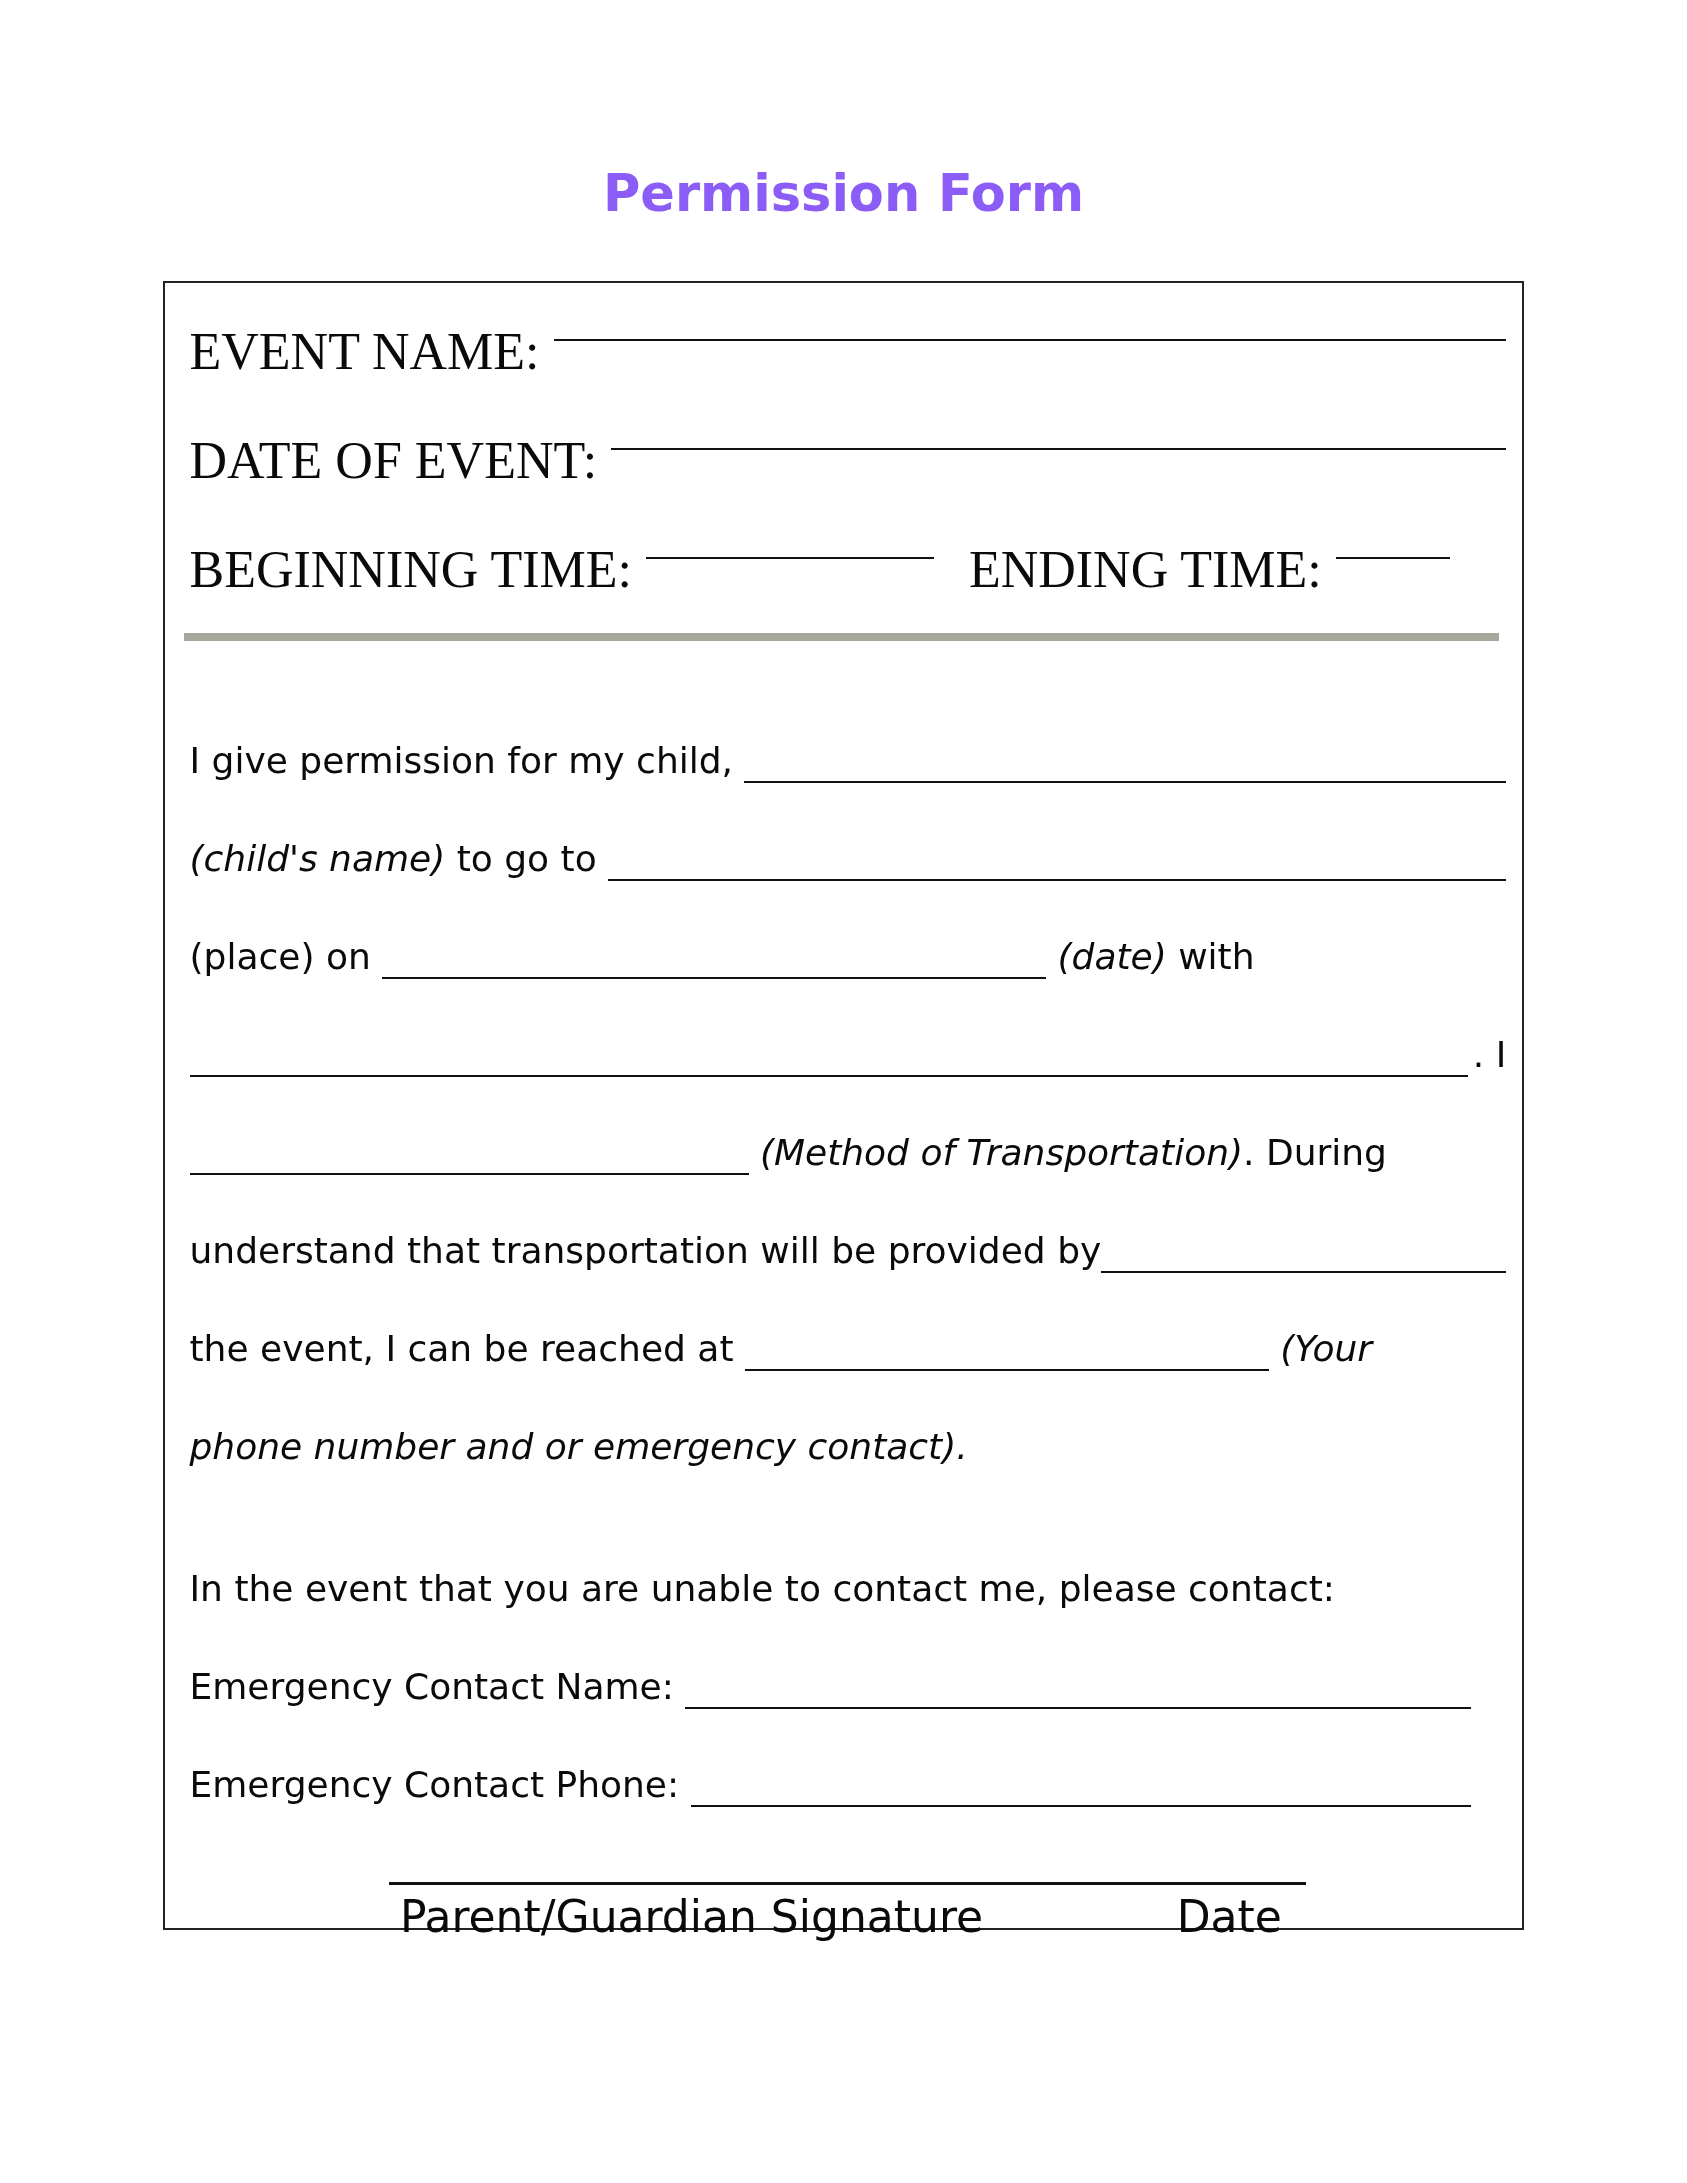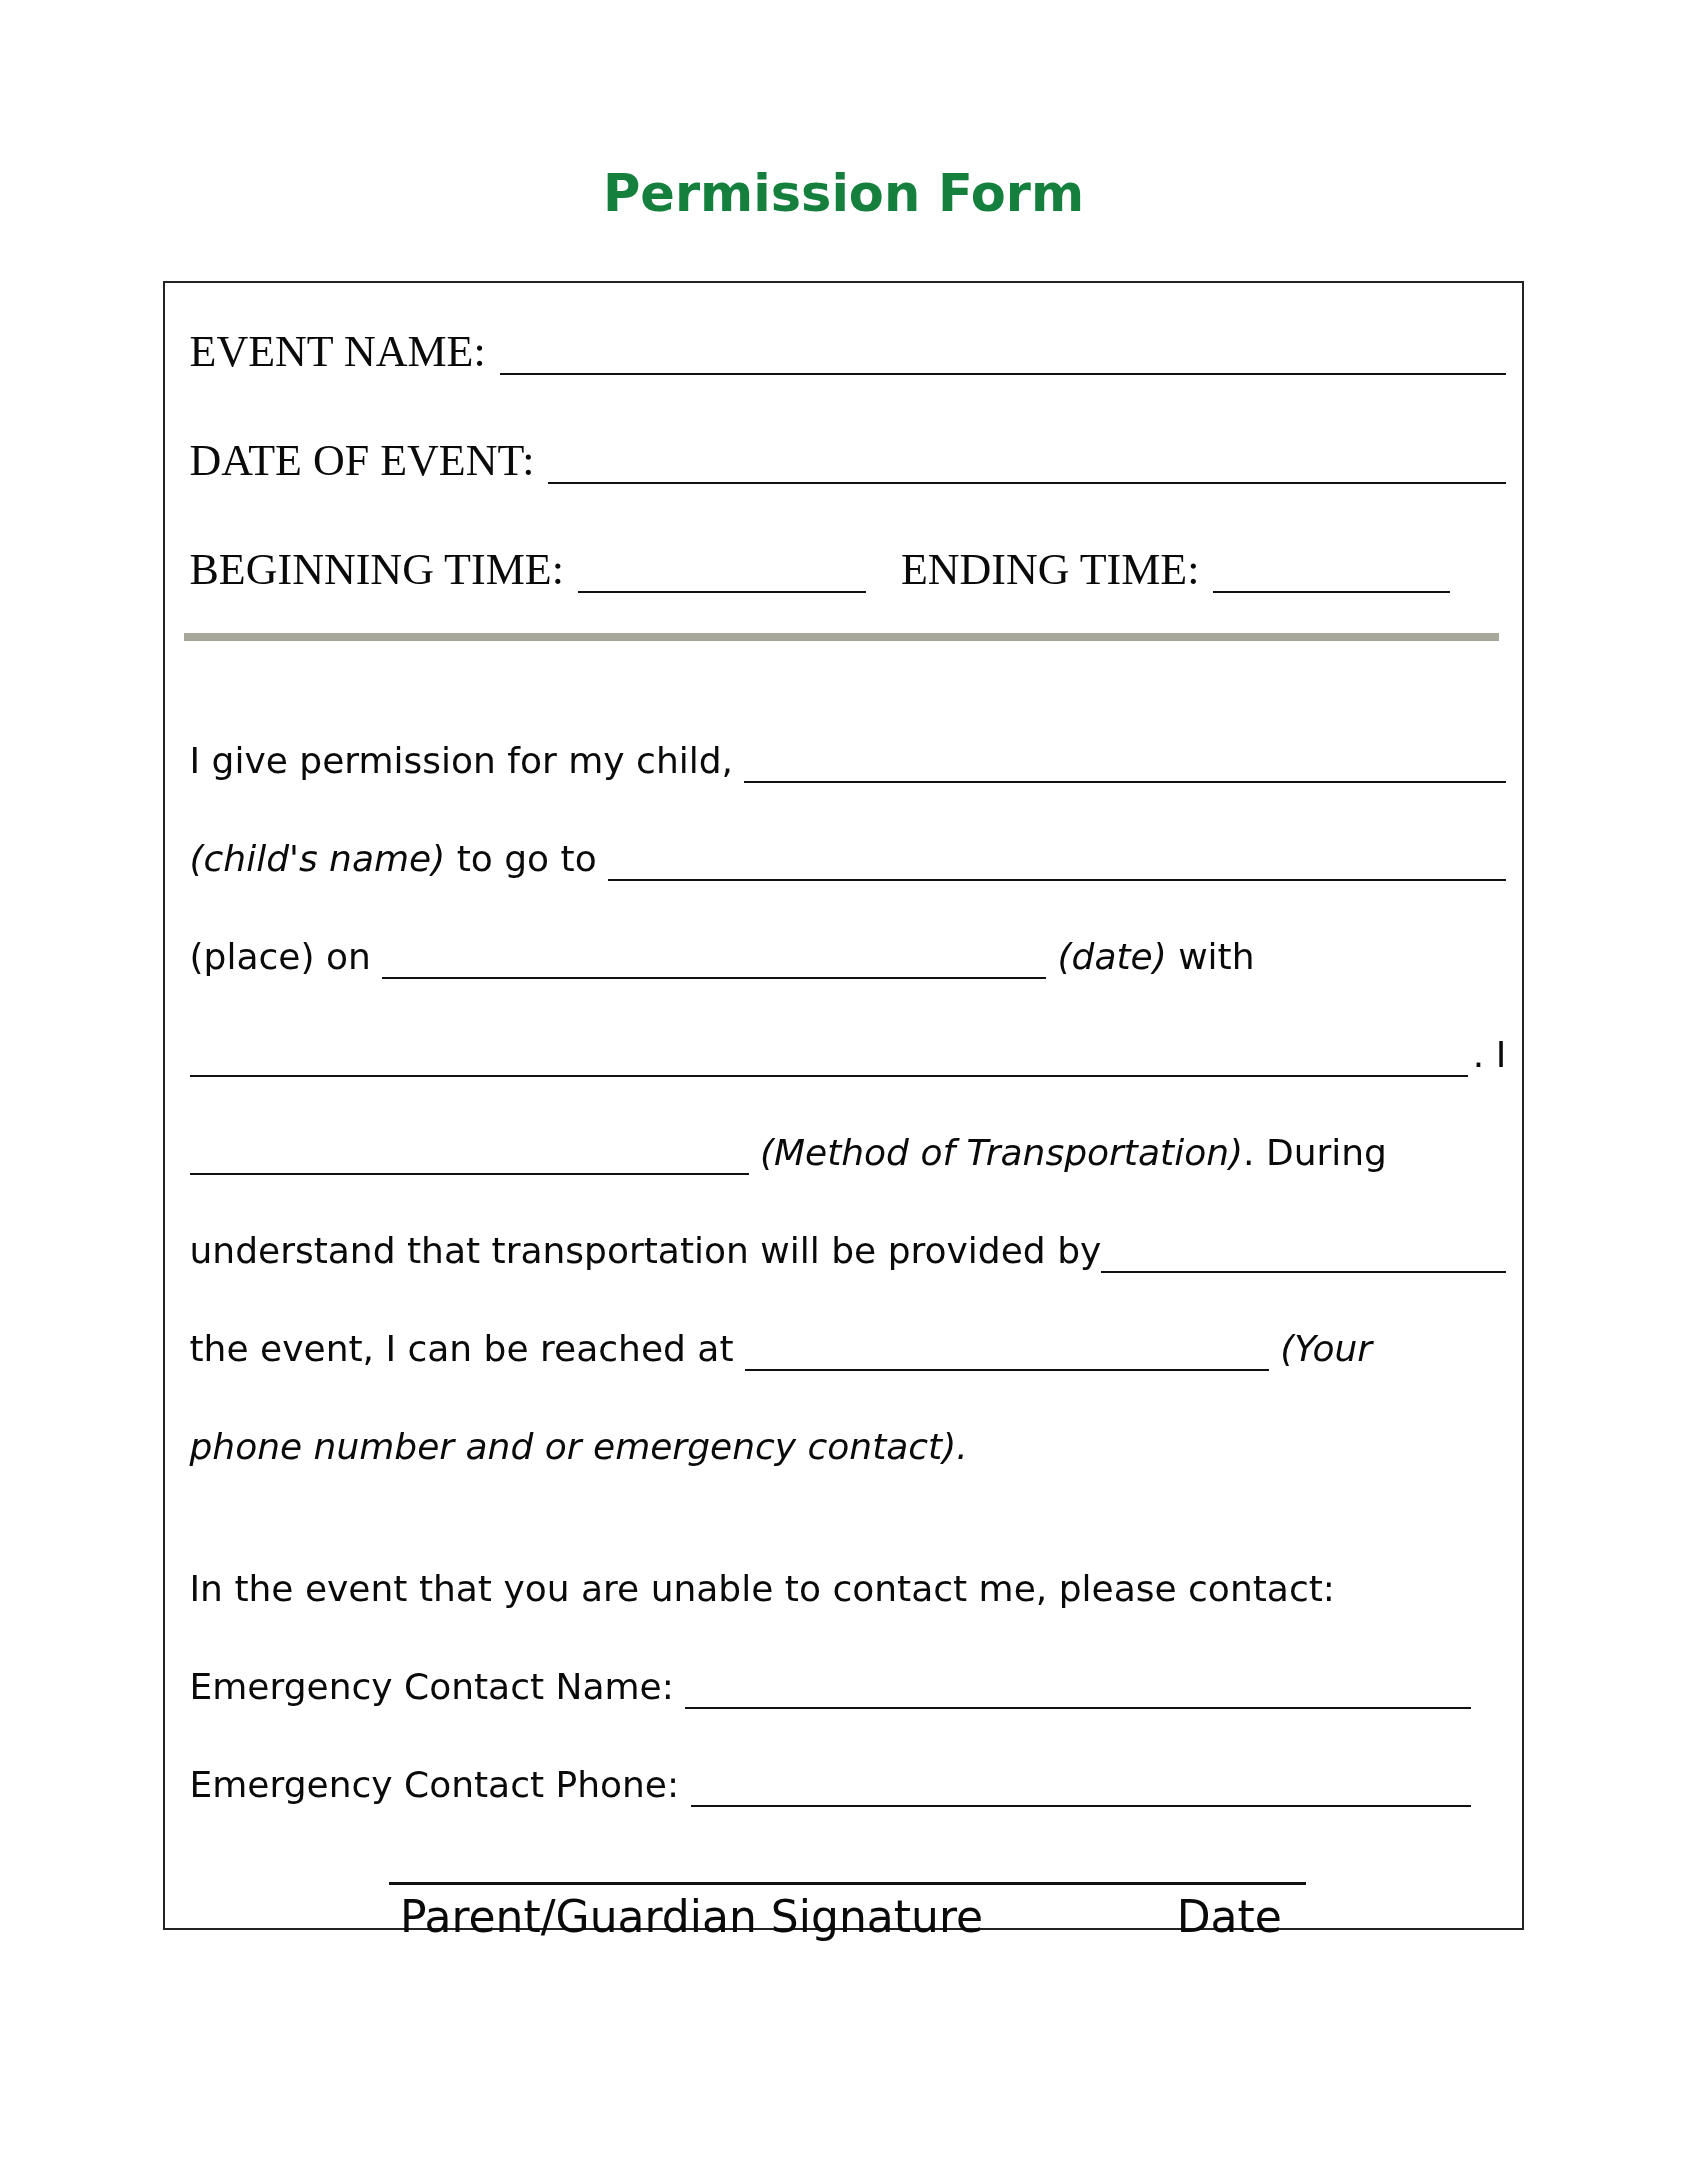--- a/index.html
+++ b/index.html
@@ -3,34 +3,34 @@
 <meta charset="utf-8">
 <style>
   html,body{margin:0;padding:0;background:#ffffff;}
   .page{
     width:1687px;height:2184px;position:relative;background:#ffffff;
     color:#0a0a0a;font-family:"DejaVu Sans",sans-serif;overflow:hidden;
   }
   .title{
     padding-top:164px;text-align:center;
     font-family:"DejaVu Sans",sans-serif;font-weight:bold;font-size:51px;
-    color:#15803d;
+    color:#8b5cf6;
   }
   .form-box{
     box-sizing:border-box;
     width:1361px;height:1649px;
     margin:58px auto 0 auto;
     border:2.6px solid #232323;
     padding:45px 15.7px 0 24.5px;
   }
   
   .frow{
-    display:flex;align-items:flex-end;
+    display:flex;align-items:flex-start;
     font-family:"Liberation Serif","DejaVu Serif",serif;
-    font-size:44px;line-height:47px;white-space:nowrap;
+    font-size:52px;line-height:47px;white-space:nowrap;
   }
   .frow + .frow{margin-top:62px;}
   .blank{
     display:inline-block;height:10.5px;
     border-bottom:2.6px solid #111;
   }
   .frow .blank{margin-left:14px;}
   .grow{flex:1 1 auto;}
   .divider{
     height:7.9px;background:#a8a79b;border:0;

